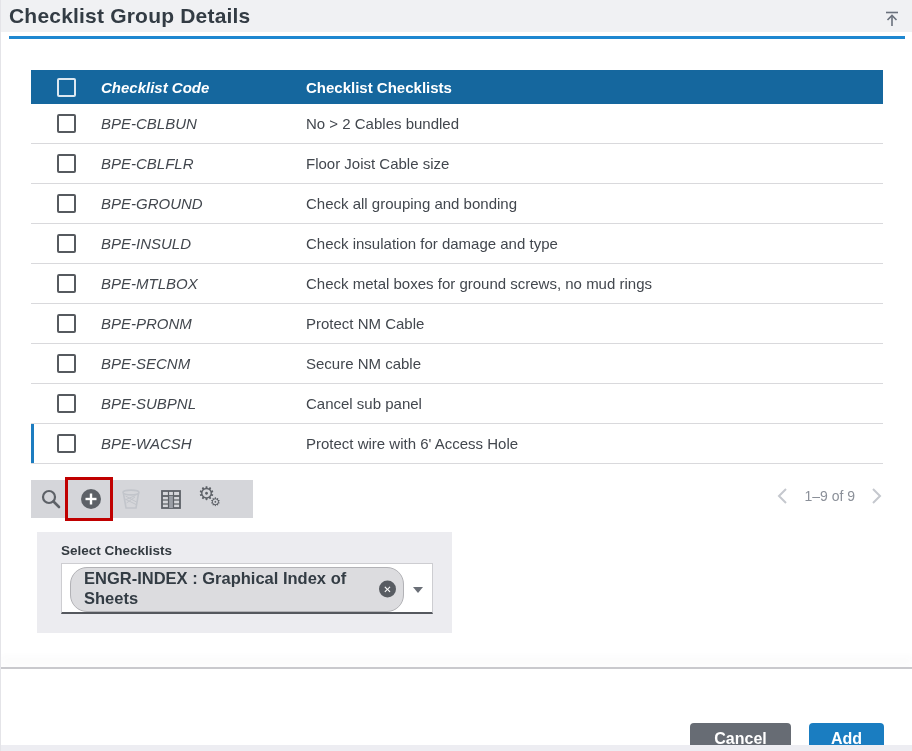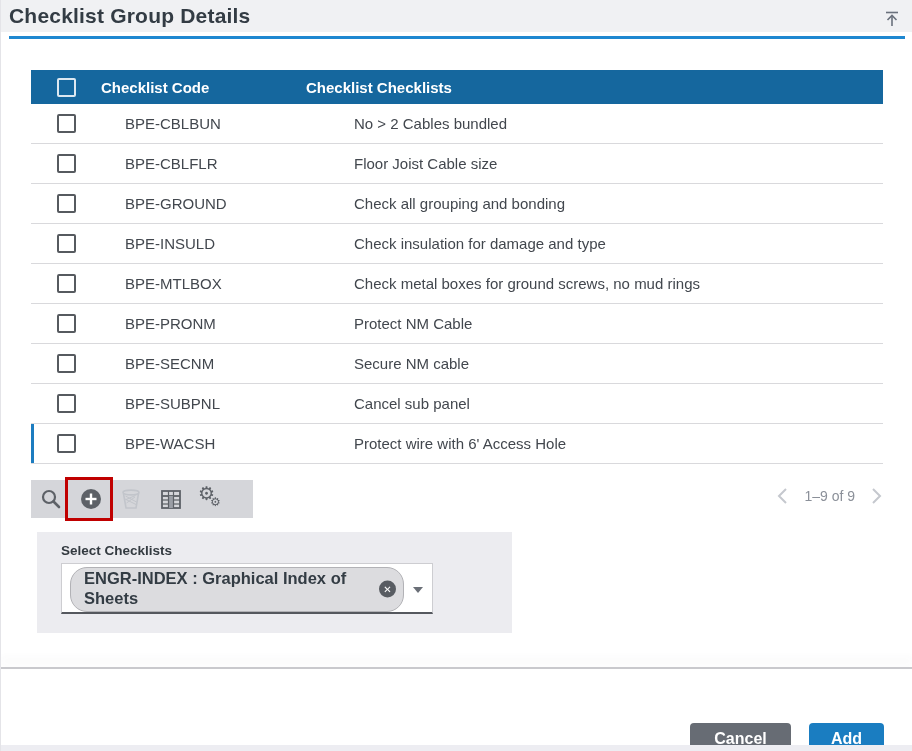--- a/index.html
+++ b/index.html
@@ -19,29 +19,29 @@
   .collapse-btn { position:absolute; right:12px; top:10px; width:18px; height:18px; cursor:pointer; }
   .hdr-underline { position:absolute; top:36px; left:8px; width:896px; height:3px; background:#1e87d0; }
 
   
   .table { position:absolute; left:30px; top:70px; width:852px; }
   .thead {
     display:flex; align-items:center; height:34px; background:#15679e;
     color:#fff; font-weight:700; font-size:15px;
   }
   .col-check { width:70px; display:flex; justify-content:center; align-items:center; flex:0 0 70px; }
-  .col-code  { width:205px; flex:0 0 205px; }
+  .col-code  { width:205px; flex:0 0 205px;font-style:italic; }
   .col-desc  { flex:1; }
   .cbx {
     width:19px; height:19px; border-radius:2px; background:transparent; cursor:pointer;
   }
   .thead .cbx { border:2px solid rgba(255,255,255,.85); }
   .trow {
     display:flex; align-items:center; height:40px; border-bottom:1px solid #d9d9dc;
-    font-size:15px; color:#42474e; background:#fff; cursor:pointer;gap:24px;
+    font-size:15px; color:#42474e; background:#fff; cursor:pointer;
   }
   .trow .cbx { border:2px solid #565a5f; background:#fff; }
   .trow.focused { box-shadow:inset 3px 0 0 #1c7cc0; }
 
   
   .toolbar {
     position:absolute; left:30px; top:480px; width:222px; height:38px;
     background:#d5d6da; display:flex; align-items:center;
   }
   .tool-btn {
@@ -60,21 +60,21 @@
 
   
   .pagination {
     position:absolute; right:30px; top:487px; display:flex; align-items:center; gap:16px;
     font-size:14px; color:#8b9099;
   }
   .pg-chevron { cursor:pointer; display:flex; align-items:center; }
 
   
   .select-panel {
-    position:absolute; left:36px; top:532px; width:475px; height:101px; background:#ececf0;
+    position:absolute; left:36px; top:532px; width:415px; height:101px; background:#ececf0;
   }
   .select-label {
     position:absolute; left:24px; top:11px; font-size:13.5px; font-weight:700; color:#333a40;
   }
   .select-control {
     position:absolute; left:24px; top:31px; width:372px; height:51px; background:#fff;
     border:1px solid #cdcdd1; border-bottom:2px solid #55585e; cursor:pointer;
   }
   .chip {
     position:absolute; left:8px; top:3px; width:334px; min-height:43px;

